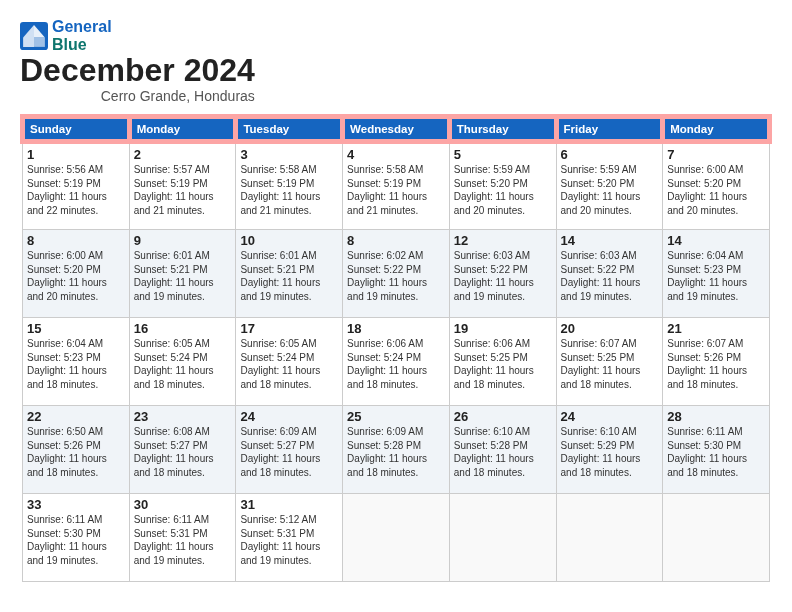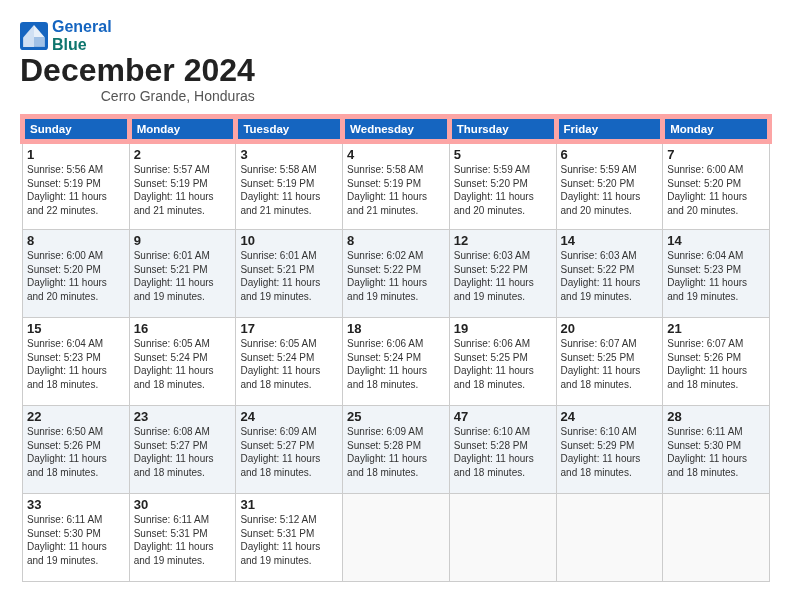--- a/index.html
+++ b/index.html
@@ -308,21 +308,21 @@
 and 18 minutes.</div>
           </td>
           <td>
             <span class="day-num">25</span>
             <div class="day-info">Sunrise: 6:09 AM
 Sunset: 5:28 PM
 Daylight: 11 hours
 and 18 minutes.</div>
           </td>
           <td>
-            <span class="day-num">47</span>
+            <span class="day-num">26</span>
             <div class="day-info">Sunrise: 6:10 AM
 Sunset: 5:28 PM
 Daylight: 11 hours
 and 18 minutes.</div>
           </td>
           <td>
             <span class="day-num">24</span>
             <div class="day-info">Sunrise: 6:10 AM
 Sunset: 5:29 PM
 Daylight: 11 hours

